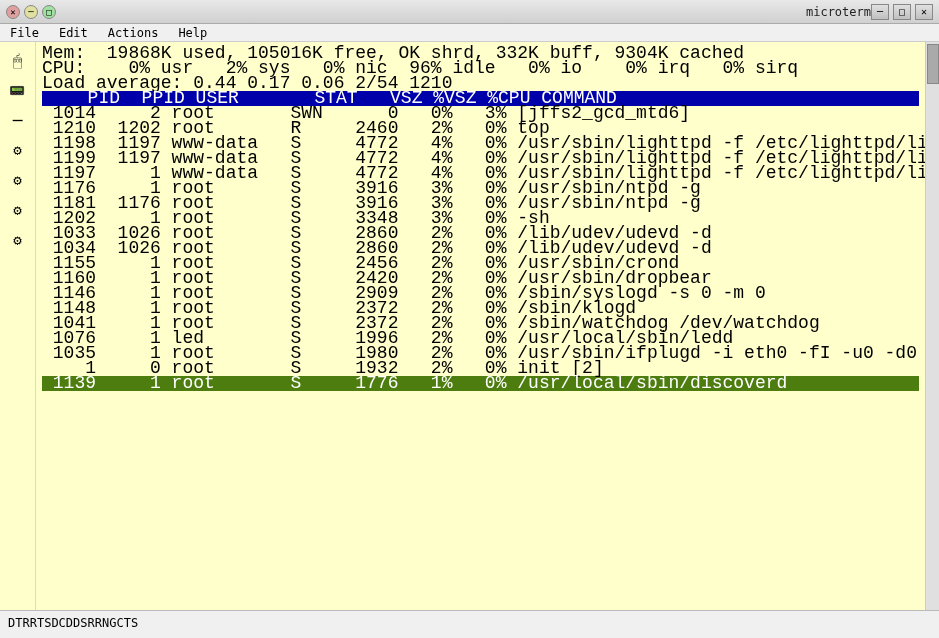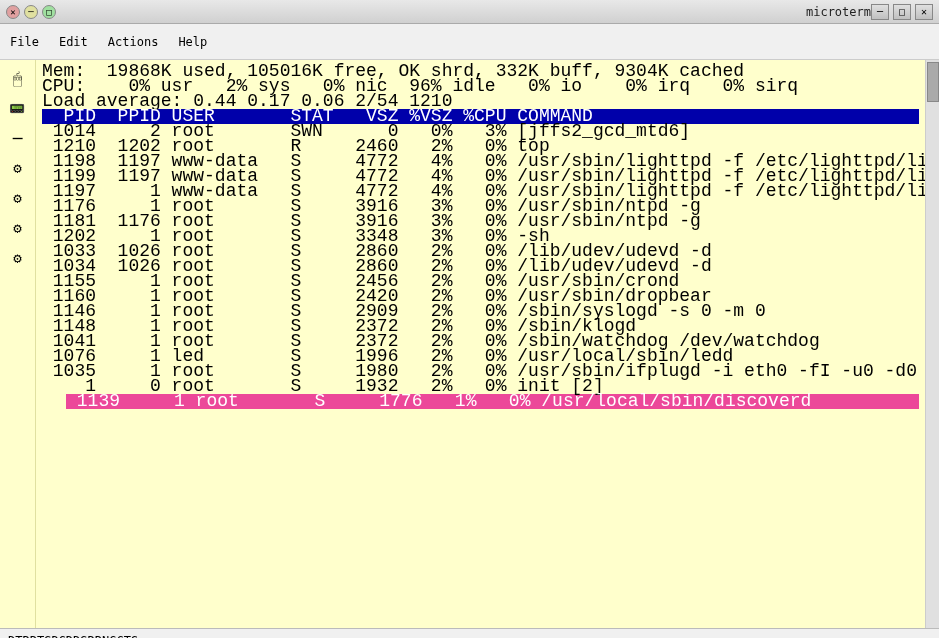--- a/index.html
+++ b/index.html
@@ -60,21 +60,21 @@
       display: flex;
       align-items: center;
       justify-content: center;
       font-size: 10px;
       cursor: pointer;
     }
 
     
     .menu-bar {
       background: #f0f0f0;
-      height: 36px;
+      height: 18px;
       display: flex;
       align-items: center;
       padding: 0 4px;
       border-bottom: 1px solid #ccc;
       gap: 8px;
     }
     .menu-item {
       padding: 2px 6px;
       font-size: 12px;
       cursor: pointer;
@@ -138,24 +138,23 @@
     }
 
     .terminal-line {
       white-space: pre;
       line-height: 15px;
       color: #000;
       font-family: 'Courier New', monospace;
       font-size: 18px;
     }
     .highlight-row {
-      background: #ec4899;
+      background: #4d7c0f;
       color: #ffffff;
       display: block;
-      margin-left: 24px;
     }
 
     
     .status-bar {
       height: 24px;
       background: #f0f0f0;
       border-top: 1px solid #bbb;
       display: flex;
       align-items: center;
       padding: 0 8px;
@@ -164,20 +163,21 @@
       justify-content: space-between;
     }
     .status-left {}
     .status-right {
       display: flex;
     }
 
     .col-header {
       background: #0000aa;
       color: #ffffff;
+      padding-left: 24px;
     }
   </style>
 </head>
 <body>
 
 <div class="title-bar">
   <div class="title-bar-buttons">
     <div class="tb-btn close">✕</div>
     <div class="tb-btn minimize">─</div>
     <div class="tb-btn maximize">□</div>

